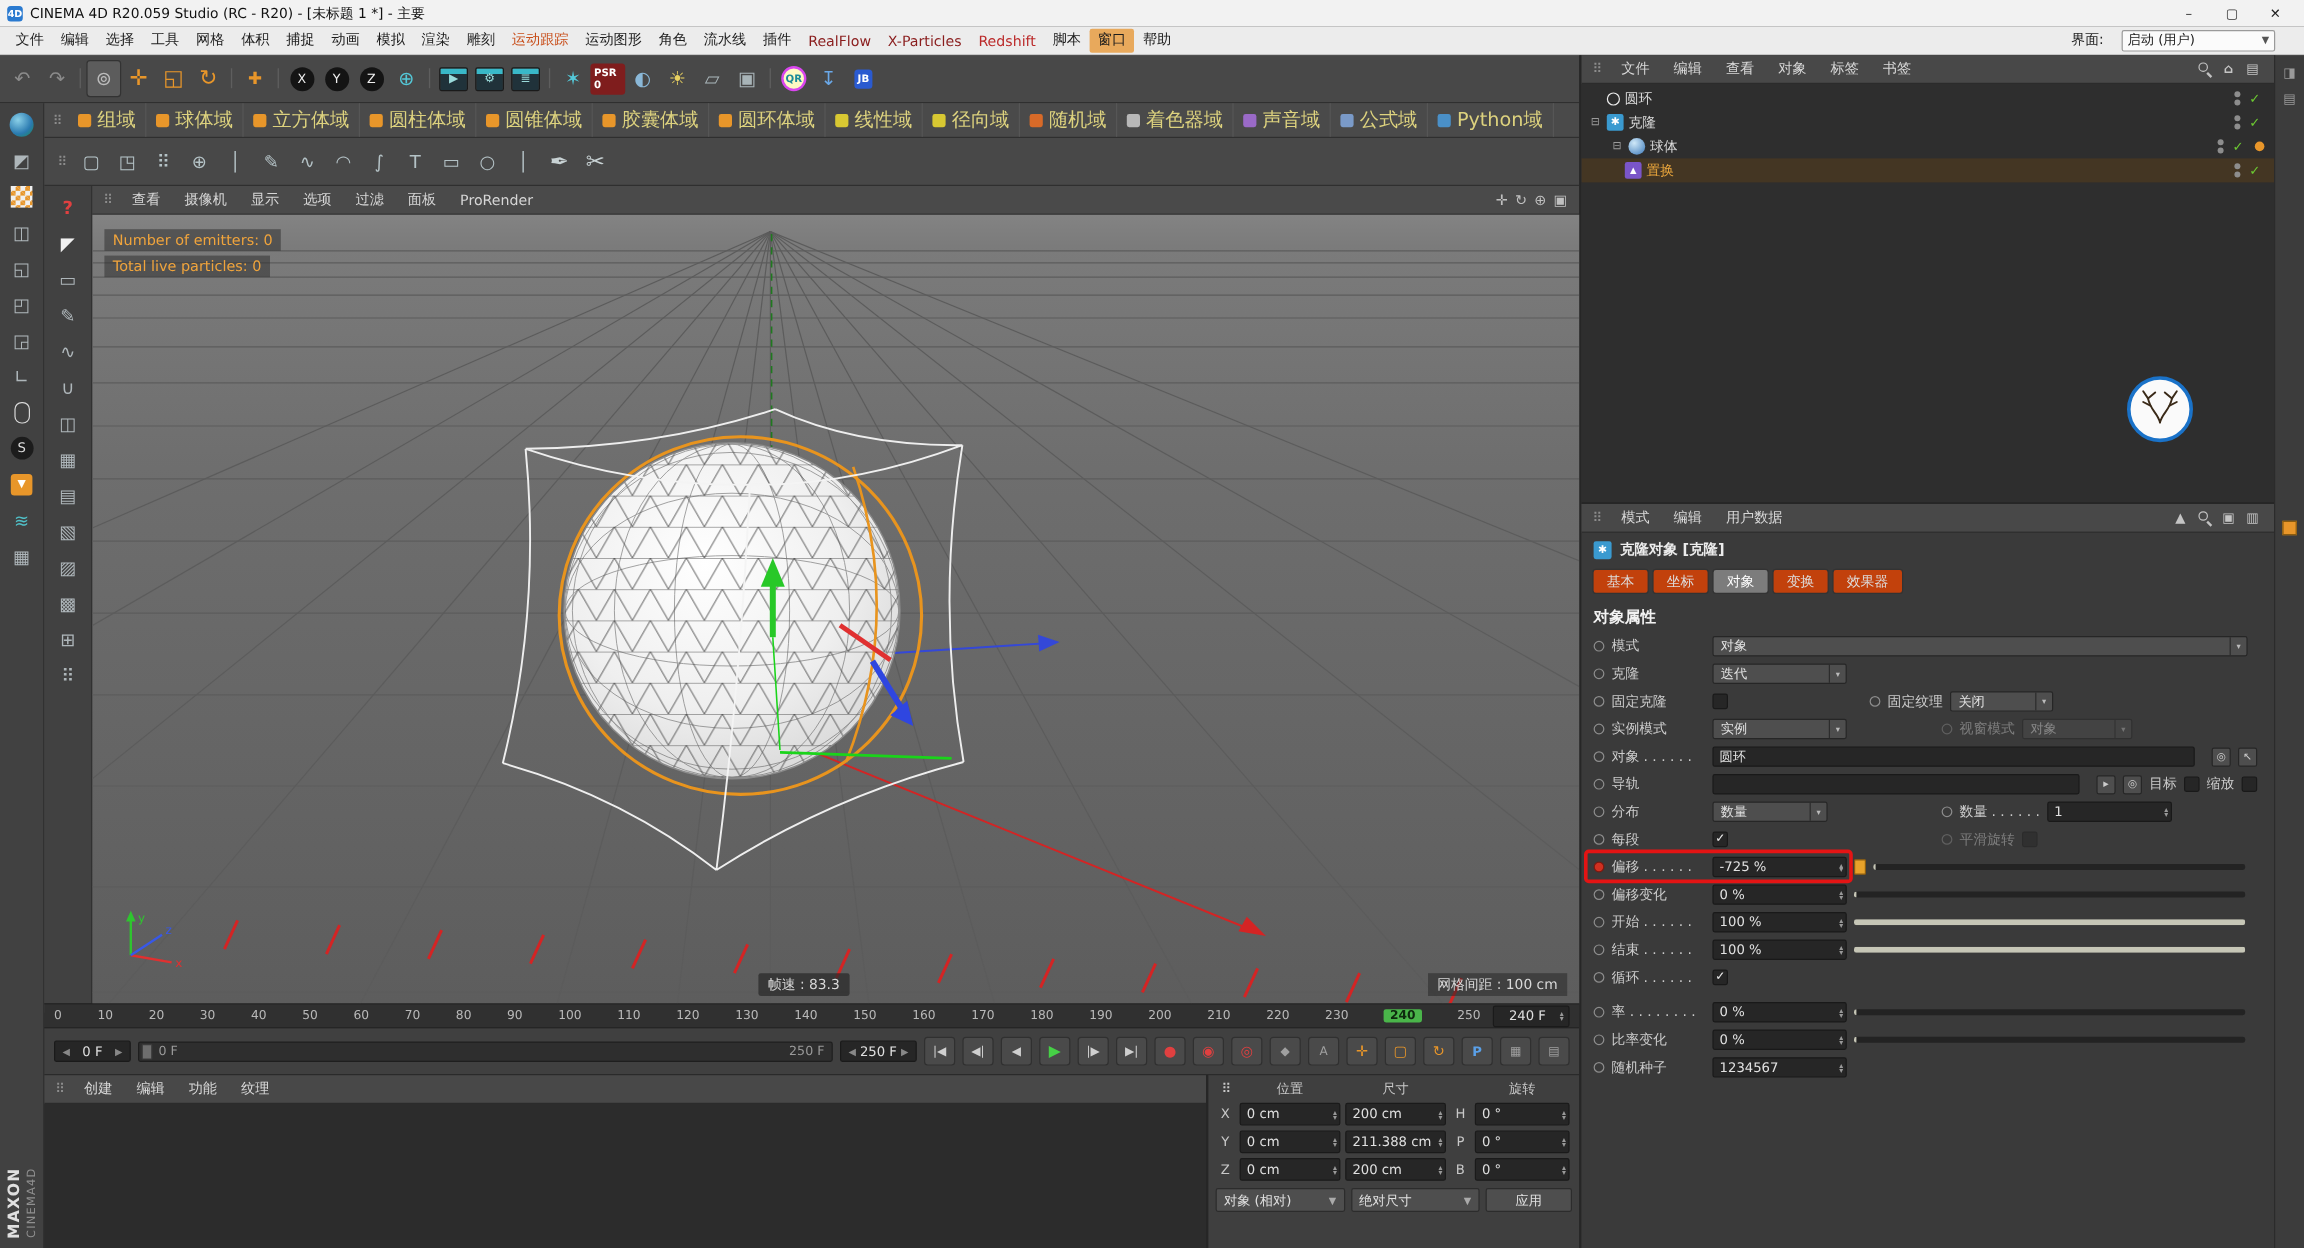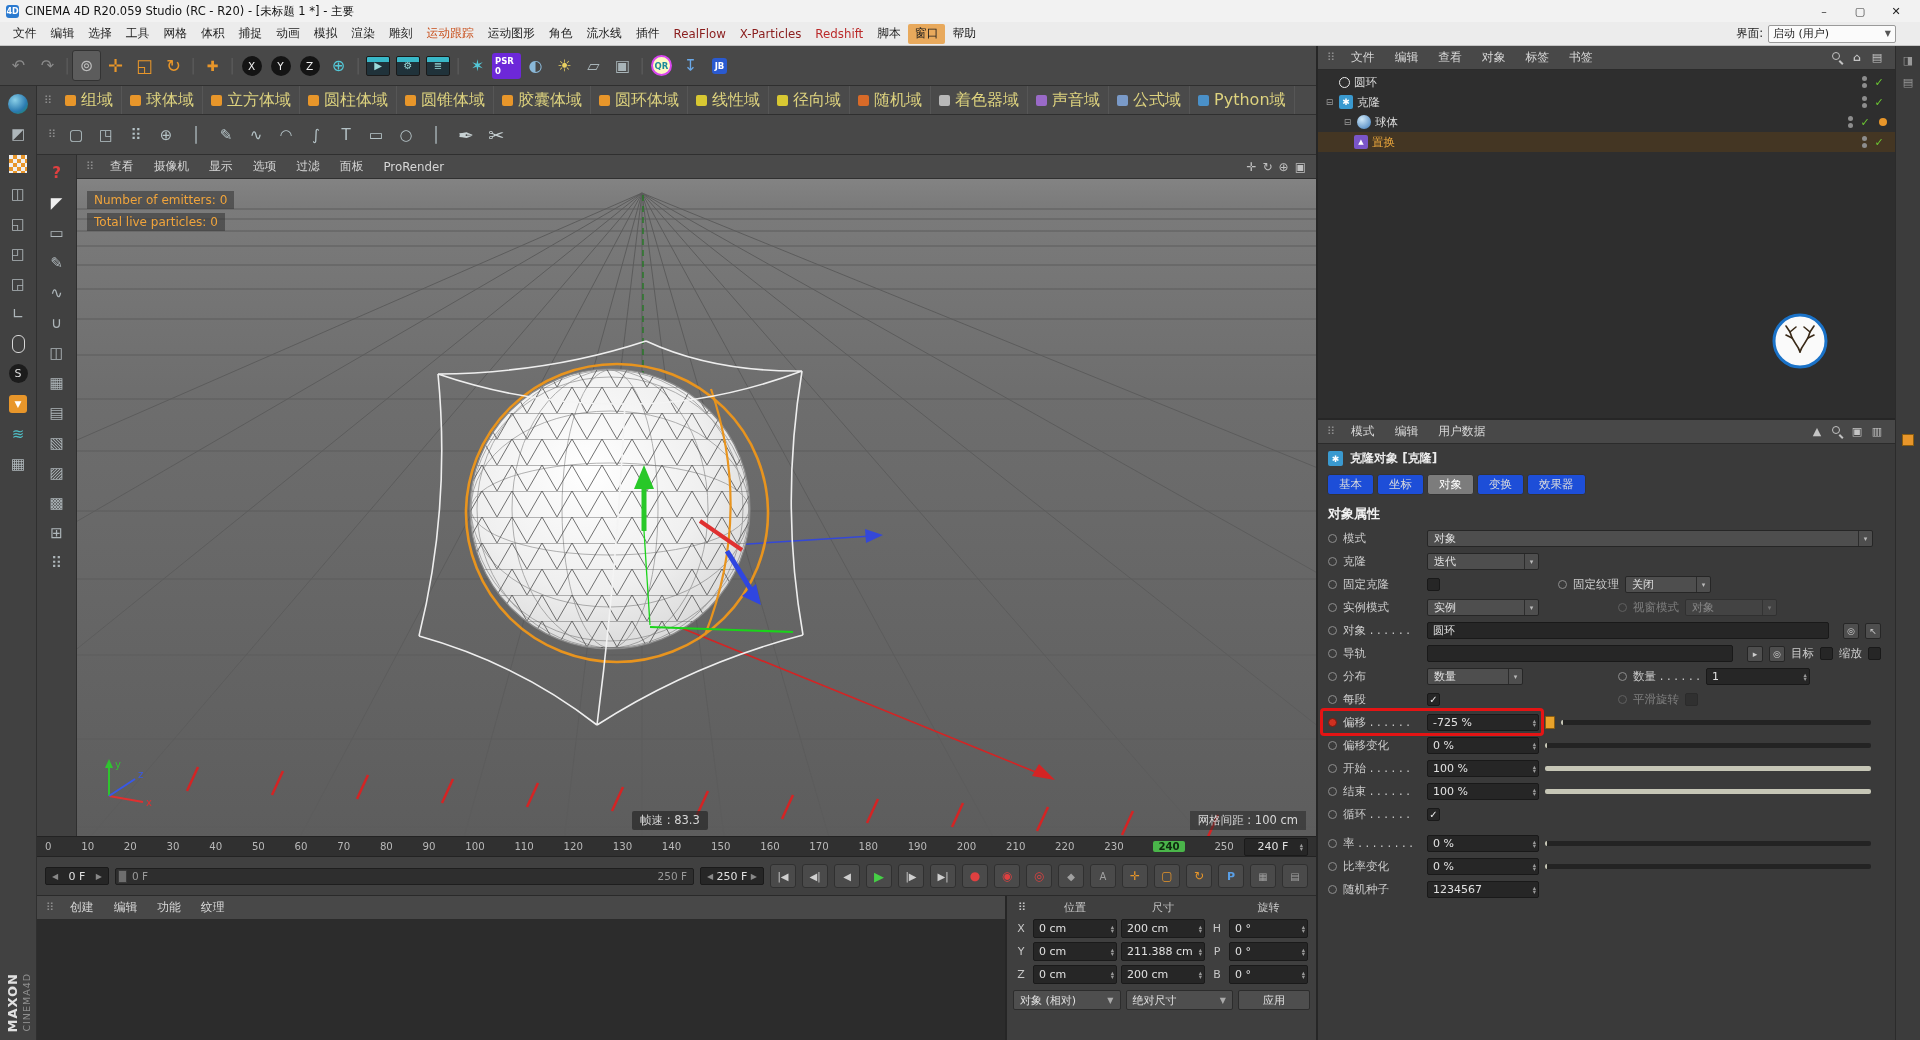--- a/index.html
+++ b/index.html
@@ -11,21 +11,21 @@
   .titlebar{position:absolute;left:0;top:0;width:1920px;height:22px;background:#f2f2f2;display:flex;align-items:center;padding:0 6px;color:#111}
   .appbadge{width:13px;height:13px;background:#2a7ad0;border-radius:3px;color:#fff;font-size:8px;font-weight:bold;display:flex;align-items:center;justify-content:center;margin-right:6px}
   .wtitle{font-size:11.5px}
   .winbtns{margin-left:auto;display:flex}
   .winbtn{width:36px;height:22px;display:flex;align-items:center;justify-content:center;color:#333;font-size:11px}
   .winbtn:last-child{color:#222}
   .menubar{position:absolute;left:0;top:22px;width:1920px;height:24px;background:#ececec;border-bottom:1px solid #c6c6c6;display:flex;align-items:center;padding:0 6px;color:#1c1c1c}
   .mitem{padding:2px 7px;font-size:11.8px;white-space:nowrap}
   .m-mt{color:#c84e1a}.m-rf{color:#8a1d1d}.m-xp{color:#8a1d1d}.m-rs{color:#bb2a2a}
   .m-hl{background:#e8a95c;border-radius:2px}
-  .mright{margin-left:auto;display:flex;align-items:center;gap:5px;padding-right:18px}
+  .mright{margin-left:auto;display:flex;align-items:center;gap:15px;padding-right:18px}
   .uilabel{font-size:11.5px;color:#222}
   .uidd{background:#fbfbfb;border:1px solid #9a9a9a;border-radius:2px;height:18px;display:flex;align-items:center;padding:0 4px;font-size:11px;color:#222;width:128px}
   .uidd b{margin-left:auto;font-weight:normal;font-size:8px;color:#555}
 
   
   .main{position:absolute;left:0;top:46px;width:1920px;height:994px;display:flex}
   .left-block{width:1316px;display:flex;flex-direction:column;flex:none}
   .toolbar1{height:40px;background:#484848;border-bottom:1px solid #2f2f2f;display:flex;align-items:center;padding:0 4px}
   .mid{flex:1;display:flex;min-height:0}
   .col1{width:37px;background:#414141;border-right:1px solid #2f2f2f;display:flex;flex-direction:column;align-items:center;padding-top:4px;gap:3px}
@@ -47,21 +47,21 @@
   .t-cyan b{color:#54c8d8}
   .t-yellow b{color:#e8d060}
   .t-blue b{color:#6aa8e8}
   .t-env b{color:#8ab8d8}
   .t-mid b{color:#a8b4b8}
   .t-pressed{background:#5c5c5c;border:1px solid #333}
   .t-sep{width:10px}.t-sep b{color:#5e5e5e;font-size:14px}
   .t-axis b{background:#141414;color:#f0f0f0;border-radius:50%;width:20px;height:20px;line-height:20px;font-size:10.5px;text-align:center}
   .t-clap{width:30px}
   .t-clap b{width:24px;height:20px;background:linear-gradient(#39b8c8 0 5px,#20323a 5px);border:1px solid #1a1a1a;border-radius:2px;color:#9adada;font-size:10px;display:flex;align-items:center;justify-content:center}
-  .t-chip b{background:#6d28d9;color:#fff;font-size:8.5px;font-weight:bold;padding:3px 3px;border-radius:3px}
+  .t-chip b{background:#7f1d1d;color:#fff;font-size:8.5px;font-weight:bold;padding:3px 3px;border-radius:3px}
   .t-chip-qr b{background:#fef9c3;color:#1a8a9a;border-radius:50%;width:21px;height:21px;display:flex;align-items:center;justify-content:center;padding:0;border:2px solid #d946ef}
   .t-chip-jb b{background:#2a5ad0}
 
   
   .grip{color:#8d8d8d;font-size:11px;padding:0 5px}
   .fchip{display:flex;align-items:center;gap:5px;padding:0 8px;height:100%;border-right:1px solid #565656}
   .fchip u{text-decoration:none;color:#ddd27e;font-size:16px;white-space:nowrap}
   .fic{width:11px;height:11px;border-radius:2px;background:#999}
   .fo .fic{background:#e8962a}.fy .fic{background:#d8c832}.fr .fic{background:#d86a28}
   .fg .fic{background:#b8b8b8}.fp .fic{background:#9a6ac8}.fb .fic{background:#7a9ac8}.fpy .fic{background:#4a90c8}
@@ -164,21 +164,21 @@
   .pico{width:20px;height:18px;display:flex;align-items:center;justify-content:center;color:#c4c4c4;font-size:11px}
   .pmr{margin-left:auto;display:flex;align-items:center;padding-right:4px}
   .badge{position:absolute;right:66px;top:242px}
 
   
   .am{flex:1;display:flex;flex-direction:column;background:#3a3a3a;min-height:0}
   .atitle{display:flex;align-items:center;gap:7px;padding:6px 10px 4px;color:#ececec;font-size:12px;font-weight:bold}
   .amic{width:15px;height:15px;border-radius:2px;background:#3a9ad0;display:flex;align-items:center;justify-content:center}
   .amic::after{content:"✱";color:#fff;font-size:9px}
   .atabs{display:flex;gap:3px;padding:3px 9px 5px}
-  .atab{background:#1d4ed8;border:1px solid #333;border-radius:3px;padding:2px 11px;font-size:11.5px;color:#ddd}
+  .atab{background:#c2410c;border:1px solid #333;border-radius:3px;padding:2px 11px;font-size:11.5px;color:#ddd}
   .atab.on{background:#7c7c7c;color:#fff}
   .asec{font-weight:bold;color:#f2f2f2;font-size:13px;padding:5px 10px 4px}
   .arow{display:flex;align-items:center;gap:6px;height:23px;padding:0 14px 0 10px;position:relative}
   .arow.mt{margin-top:6px}
   .albl{width:78px;font-size:11.5px;color:#cccccc;white-space:nowrap;overflow:hidden;flex:none}
   .albl2{font-size:11.5px;color:#cccccc;white-space:nowrap}
   .kdot{width:9px;height:9px;border-radius:50%;border:1.5px solid #8d8d8d;flex:none}
   .kdot.on{background:#d03020;border-color:#7a1810}
   .tf{display:flex;align-items:center;background:#262626;border:1px solid #191919;border-radius:2px;height:17px;padding:0 2px 0 5px;color:#e2e2e2;font-size:11px}
   .w110{width:112px;flex:none}

